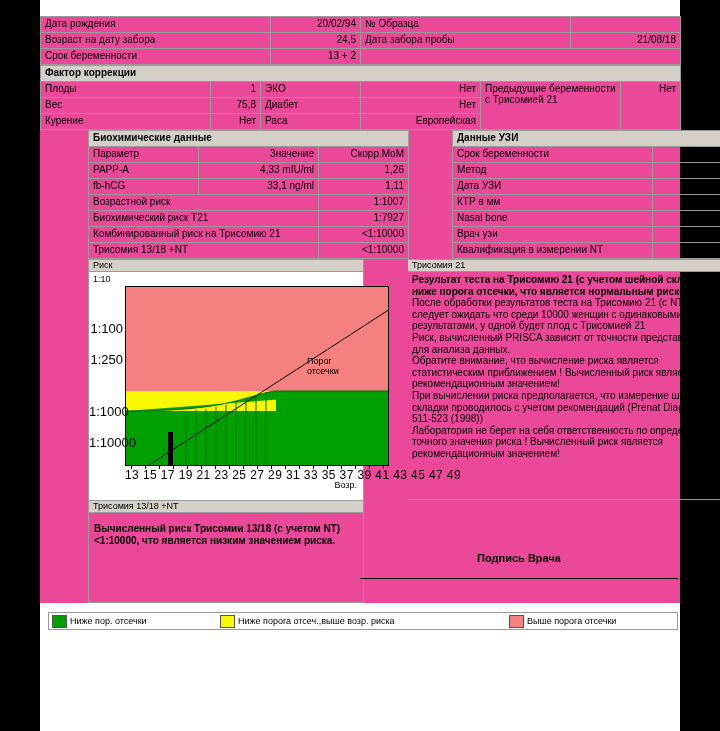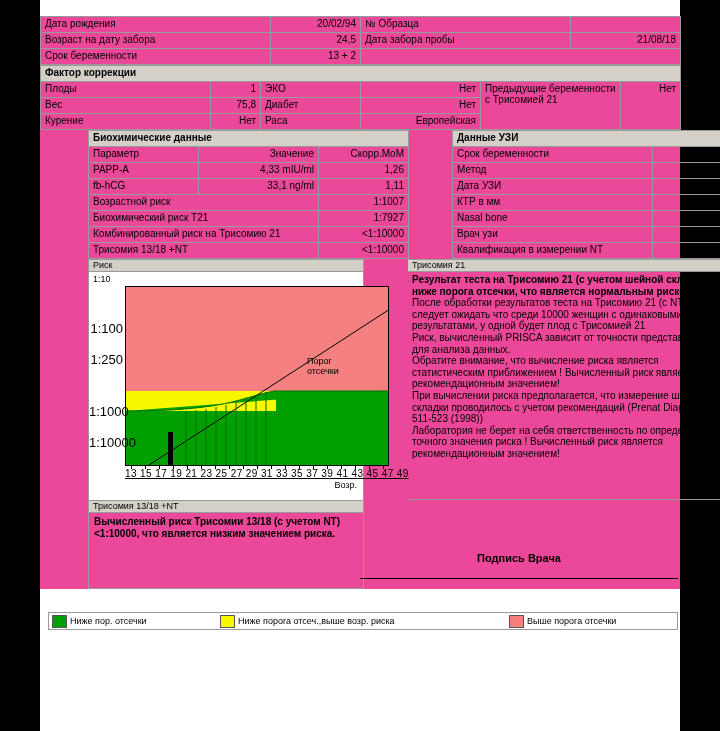--- a/index.html
+++ b/index.html
@@ -135,24 +135,23 @@
     font-size: 13px;
     text-align: right;
     width: 34px;
     left: 0;
   }
   .xaxis {
     position: absolute;
     left: 36px;
     top: 196px;
     width: 264px;
-    font-size: 10px;
+    font-size: 12px;
     letter-spacing: 0.4px;
     white-space: nowrap;
-    text-decoration: underline;
   }
   .xcap {
     position: absolute;
     right: 6px;
     top: 208px;
     font-size: 9px;
   }
   .tickrow {
     position: absolute;
     left: 36px;
@@ -177,21 +176,21 @@
     height: 241px;
     overflow: hidden;
   }
   .textbody {
     padding: 2px 4px;
     font-size: 10px;
     line-height: 11.6px;
   }
   .textbody b { font-weight: bold; }
   .bottombody {
-    padding: 3px 5px;
+    padding: 10px 5px;
     font-weight: bold;
     font-size: 10px;
     line-height: 12px;
     height: 69px;
   }
 
   .sigline {
     position: absolute;
     left: 360px;
     top: 578px;

